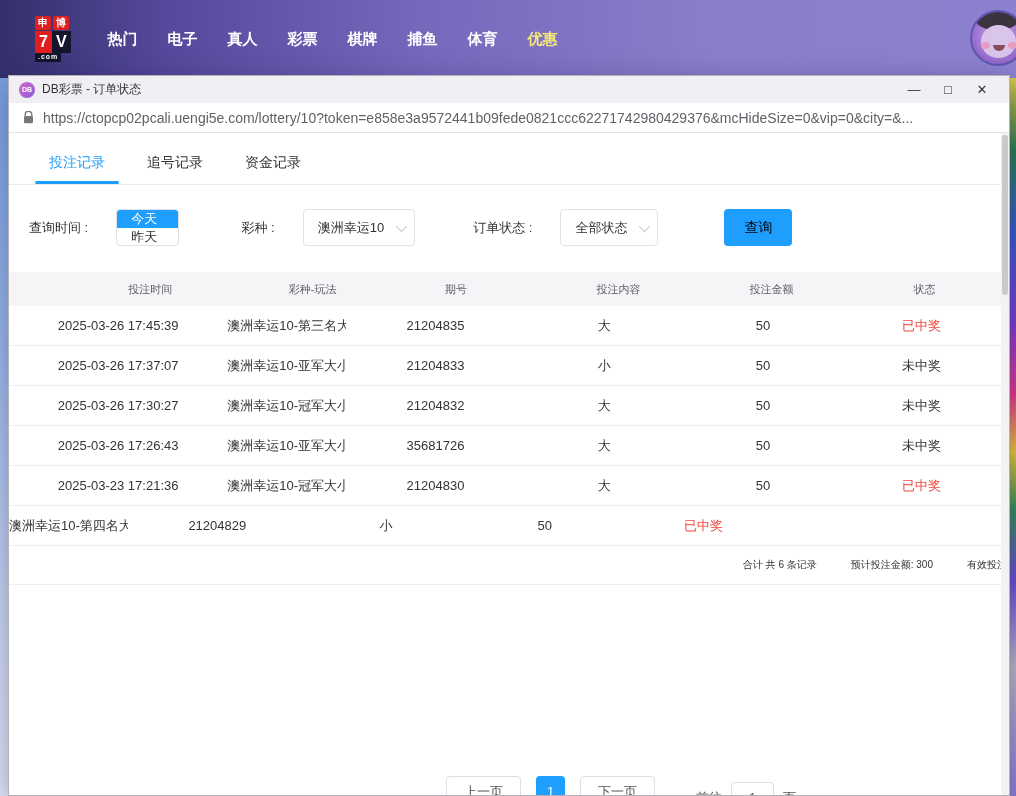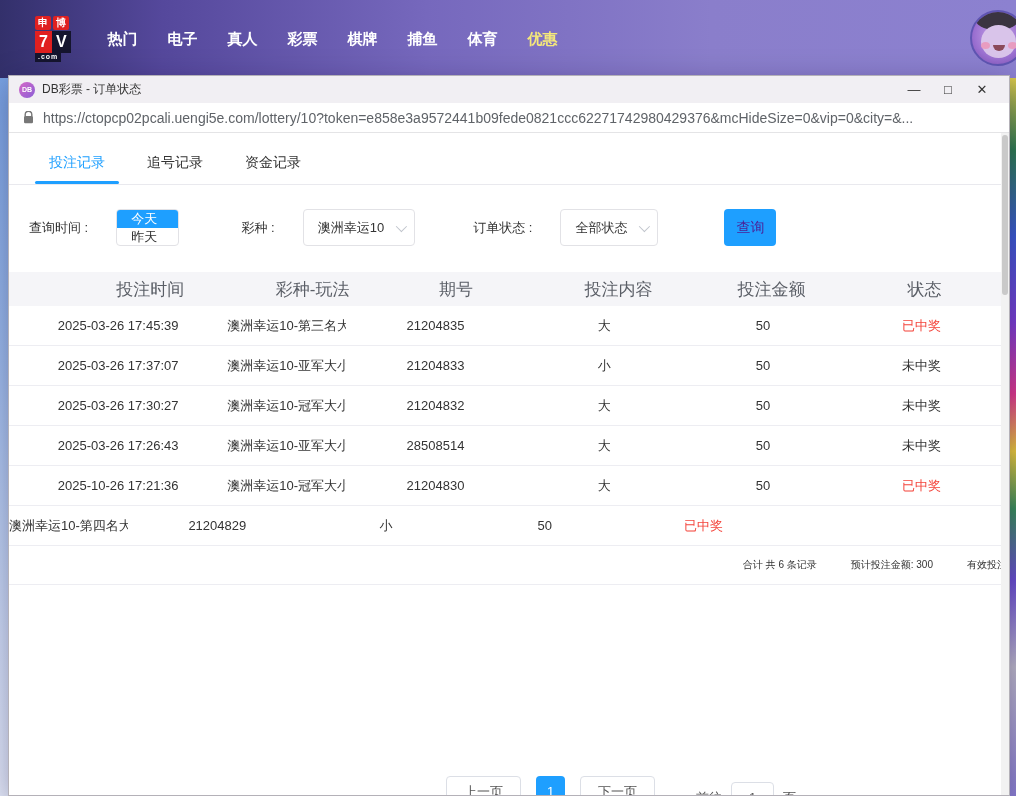--- a/index.html
+++ b/index.html
@@ -64,26 +64,26 @@
   .filter-label { margin-right:8px; white-space:nowrap; }
   .time-group { display:flex; border:1px solid #e2e2e6; border-radius:4px; overflow:hidden; height:37px; align-items:stretch;flex-direction:column; }
   .time-opt { padding:0 14px; display:flex; align-items:center; cursor:pointer; position:relative; color:#333; }
   .time-opt.active { background:var(--accent,#1e9fff); color:#fff; }
   .time-opt:nth-child(n+3)::before { content:""; position:absolute; left:0; top:10px; bottom:10px; width:1px; background:#e8e8ea; }
   .gap22 { width:22px; } .gap18 { width:18px; } .gap26 { width:26px; }
   .select { border:1px solid #e2e2e6; border-radius:4px; height:37px; display:flex; align-items:center;
     padding:0 10px 0 14px; gap:12px; cursor:pointer; background:#fff; color:#333; }
   .chevron { width:8px; height:8px; border-right:1.5px solid #c0c4cc; border-bottom:1.5px solid #c0c4cc;
     transform:rotate(45deg) translateY(-2px); }
-  .search-btn { background:var(--accent,#1e9fff); color:#4c1d95; border:none; border-radius:4px;
-    width:52px; height:37px; font-size:14px; cursor:pointer; font-family:Liberation Mono, monospace; }
+  .search-btn { background:var(--accent,#1e9fff); color:#000000; border:none; border-radius:4px;
+    width:68px; height:37px; font-size:14px; cursor:pointer; font-family:Liberation Mono, monospace; }
   
   .table { width:calc(100% - 8px); margin-top:26px; }
   .trow, .thead { display:flex; align-items:center; }
-  .thead { height:34px; background:#f5f5f8; color:#5a5e66; font-size:17px;padding-left:36px; }
+  .thead { height:34px; background:#f5f5f8; color:#5a5e66; font-size:11px;padding-left:36px; }
   .trow { height:40px; border-bottom:1px solid #ededf2; font-size:13px; color:#333; }
   .td { text-align:center; overflow:hidden; white-space:nowrap; }
   .c1{width:22%;} .c2{width:12%;} .c3{width:18%;} .c4{width:16%;} .c5{width:16%;} .c6{width:16%;}
   .status.won { color:var(--win-red,#f44336); }
   
   .summary { width:calc(100% - 8px); height:39px; display:flex; justify-content:flex-end; align-items:center;
     gap:34px; border-bottom:1px solid #ededf2; font-size:10px; color:#333; }
   .summary-item { white-space:nowrap; }
   .summary-item:last-child { margin-right:-26px; }
   
@@ -214,27 +214,27 @@
         <div class="td c1">2025-03-26 17:30:27</div>
         <div class="td c2">澳洲幸运10-冠军大小</div>
         <div class="td c3">21204832</div>
         <div class="td c4">大</div>
         <div class="td c5">50</div>
         <div class="td c6 status">未中奖</div>
       </div>
       <div class="trow">
         <div class="td c1">2025-03-26 17:26:43</div>
         <div class="td c2">澳洲幸运10-亚军大小</div>
-        <div class="td c3">28508514</div>
+        <div class="td c3">35681726</div>
         <div class="td c4">大</div>
         <div class="td c5">50</div>
         <div class="td c6 status">未中奖</div>
       </div>
       <div class="trow">
-        <div class="td c1">2025-10-26 17:21:36</div>
+        <div class="td c1">2025-03-23 17:21:36</div>
         <div class="td c2">澳洲幸运10-冠军大小</div>
         <div class="td c3">21204830</div>
         <div class="td c4">大</div>
         <div class="td c5">50</div>
         <div class="td c6 status won">已中奖</div>
       </div>
       <div class="trow">
         <div class="td c2">澳洲幸运10-第四名大小</div>
         <div class="td c3">21204829</div>
         <div class="td c4">小</div>

